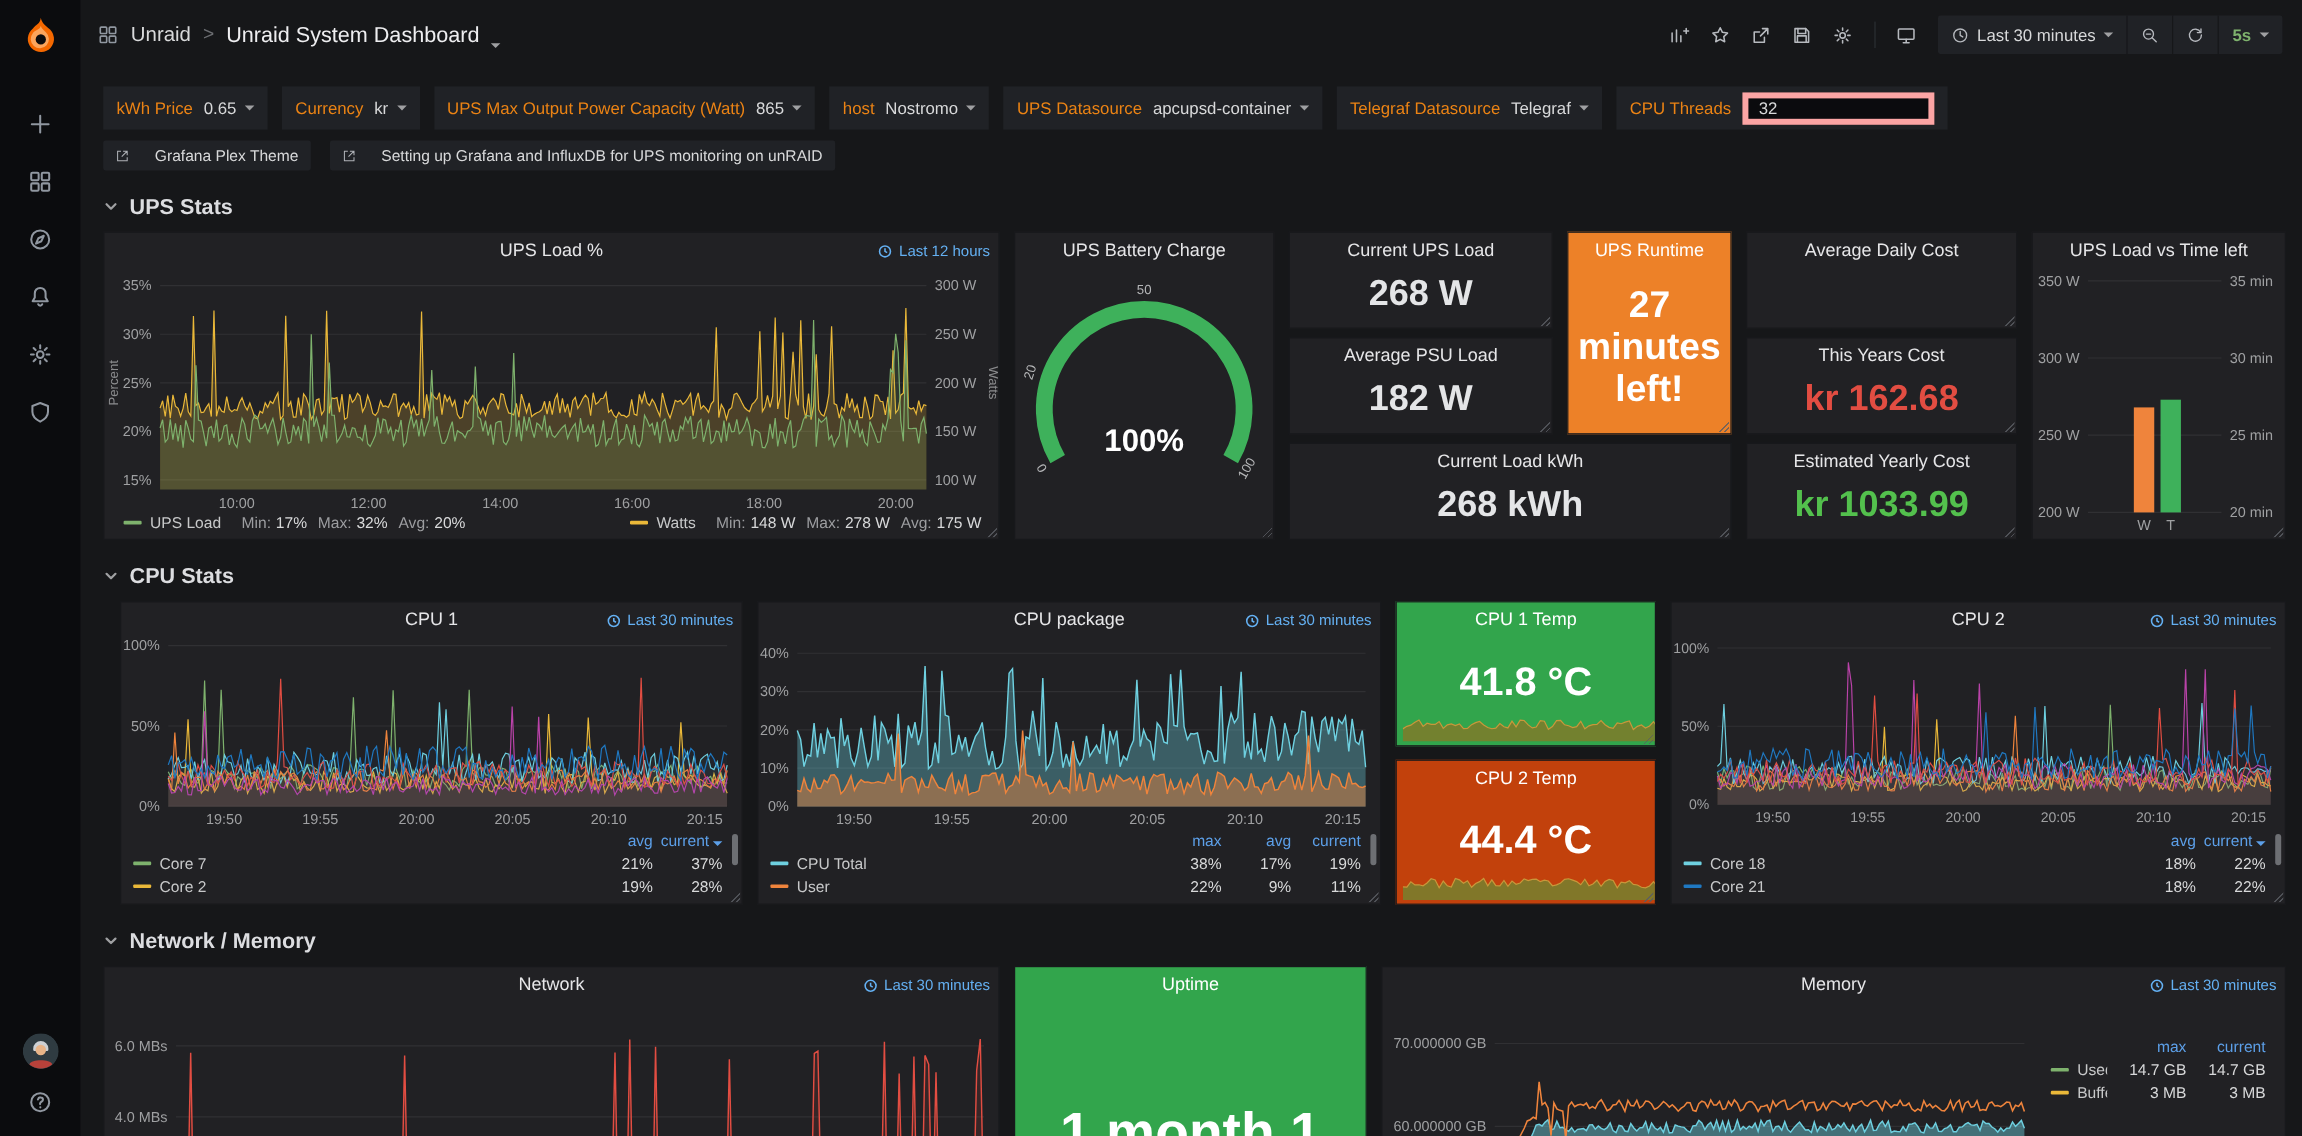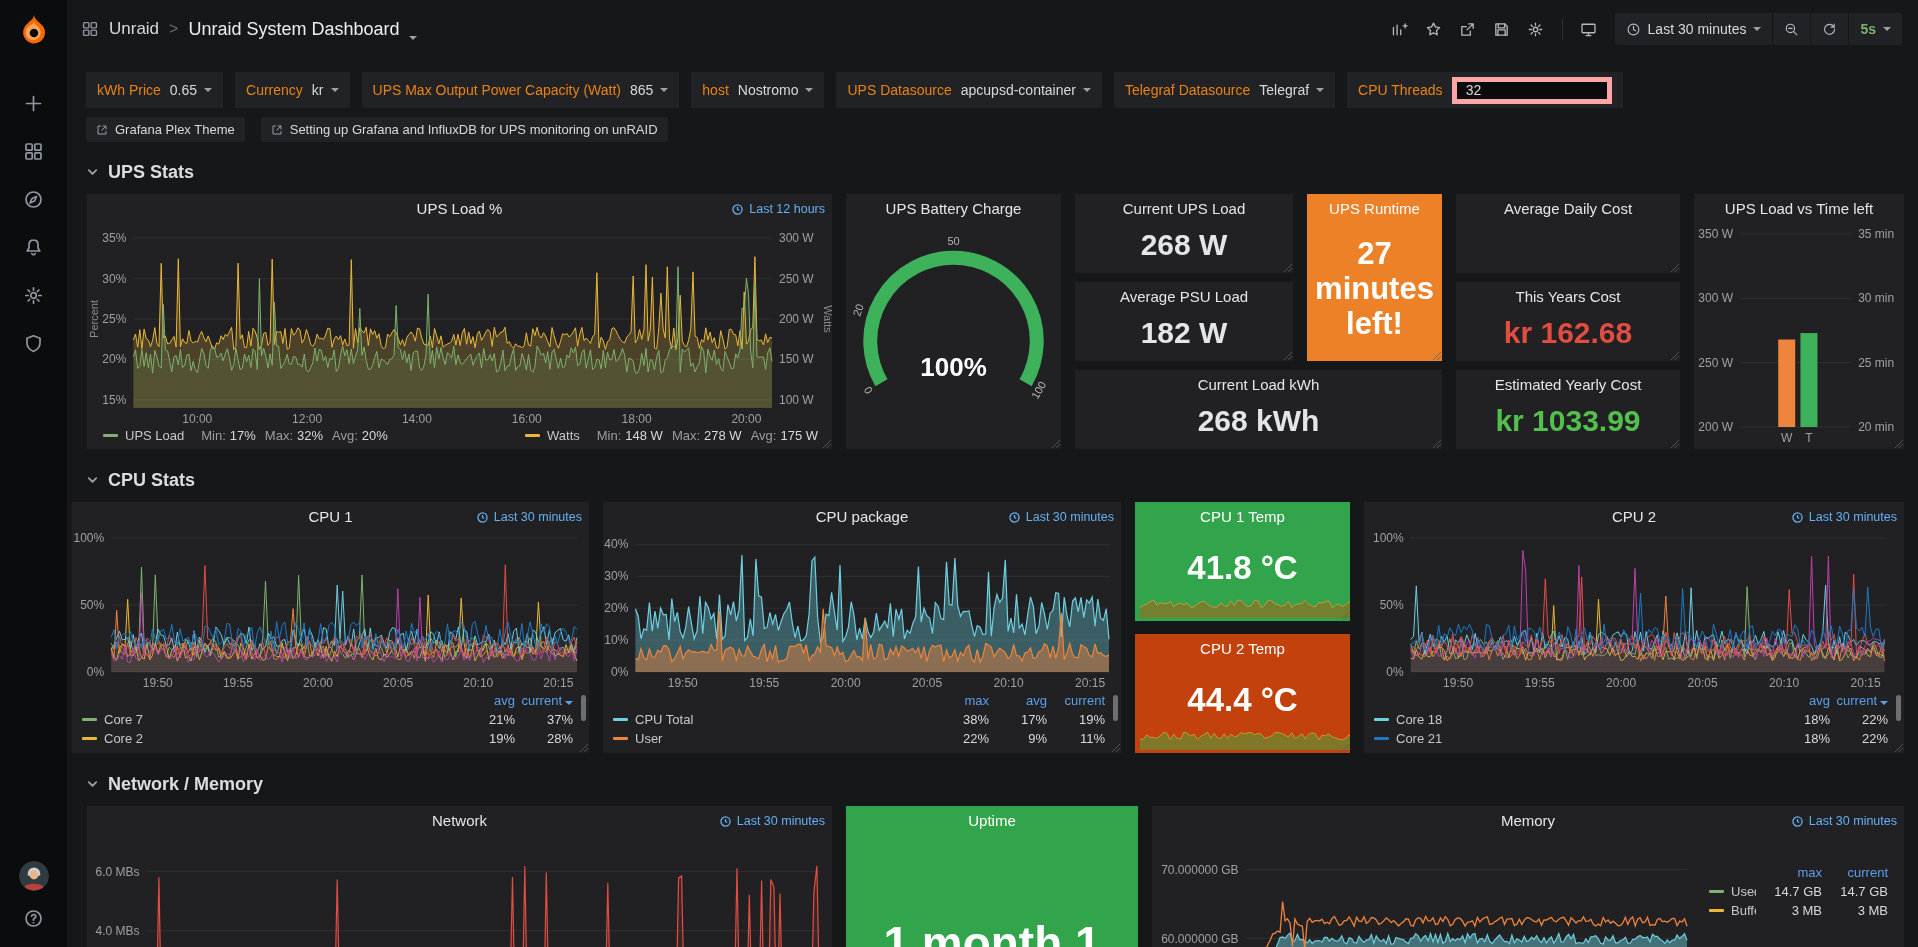--- a/index.html
+++ b/index.html
@@ -44,29 +44,29 @@
   .refresh-int { color:#7eb26d; font-weight:600; }
 
   
   .vars { display:flex; gap:12px; margin:14px 13px 0 19px; align-items:center; }
   .chip { display:flex; align-items:center; height:36px; background:#202226; padding:0 11px; gap:9px; flex:none; }
   .chip-label { color:#eb8314; font-size:14px; font-weight:500; white-space:nowrap; }
   .chip-val { color:#d8d9da; font-size:14px; display:flex; align-items:center; gap:7px; cursor:pointer; white-space:nowrap; }
   .chip input { background:#0b0b0e; border:5px solid #fca5a5; color:#d8d9da; height:27px; width:160px; padding:0 9px; font-size:14px; font-family:inherit; outline:none; }
 
   .links { display:flex; gap:16px; margin:9px 13px 0 19px; }
-  .dlink { display:flex; align-items:center; gap:7px; font-size:13px; color:#d8d9da; background:#202226; padding:5px 10px; border-radius:2px; cursor:pointer; }
+  .dlink { display:flex; align-items:center; gap:21px; font-size:13px; color:#d8d9da; background:#202226; padding:5px 10px; border-radius:2px; cursor:pointer; }
   .dlink svg { width:12px; height:12px; stroke:#b0b3b8; fill:none; stroke-width:1.5; }
 
   
   .sect { display:flex; align-items:center; gap:9px; margin:20px 0 0 19px; font-size:18px; font-weight:600; color:#dcdde0; cursor:pointer; }
   .sect svg { width:13px; height:13px; stroke:#9fa0a2; fill:none; stroke-width:2; stroke-linecap:round; stroke-linejoin:round; }
 
   .grid-ups { display:grid; grid-template-columns:747px 217px 220px 137px 226px 1fr; grid-template-rows:81px 81px 81px; gap:7px 12px; margin:10px 13px 0 19px; }
-  .grid-cpu { display:grid; grid-template-columns:519px 520px 217px 1fr; grid-template-rows:121px 121px; gap:11px 12px; margin:10px 13px 0 4px; }
+  .grid-cpu { display:grid; grid-template-columns:519px 520px 217px 1fr; grid-template-rows:121px 121px; gap:11px 12px; margin:10px 13px 0 33px; }
   .grid-net { display:grid; grid-template-columns:747px 294px 1fr; grid-template-rows:253px; gap:12px; margin:10px 13px 0 19px; }
 
   
   .panel { position:relative; background:#212124; border:1px solid #17181b; display:flex; flex-direction:column; min-height:0; overflow:hidden; }
   .ph { position:relative; height:30px; flex:none; }
   .pt { position:absolute; left:0; right:0; top:0; line-height:30px; text-align:center; font-size:15px; font-weight:500; color:#e6e6e8; white-space:nowrap; overflow:hidden; cursor:pointer; }
   .badge { position:absolute; right:7px; top:0; height:30px; display:flex; align-items:center; gap:5px; color:#64b0f2; font-size:12.5px; z-index:2; }
   .badge svg { width:13px; height:13px; stroke:#64b0f2; fill:none; stroke-width:1.6; }
   .chart { flex:1 1 auto; width:100%; min-height:0; }
   .rz { position:absolute; right:1px; bottom:1px; width:10px; height:10px; cursor:se-resize; opacity:.8;

